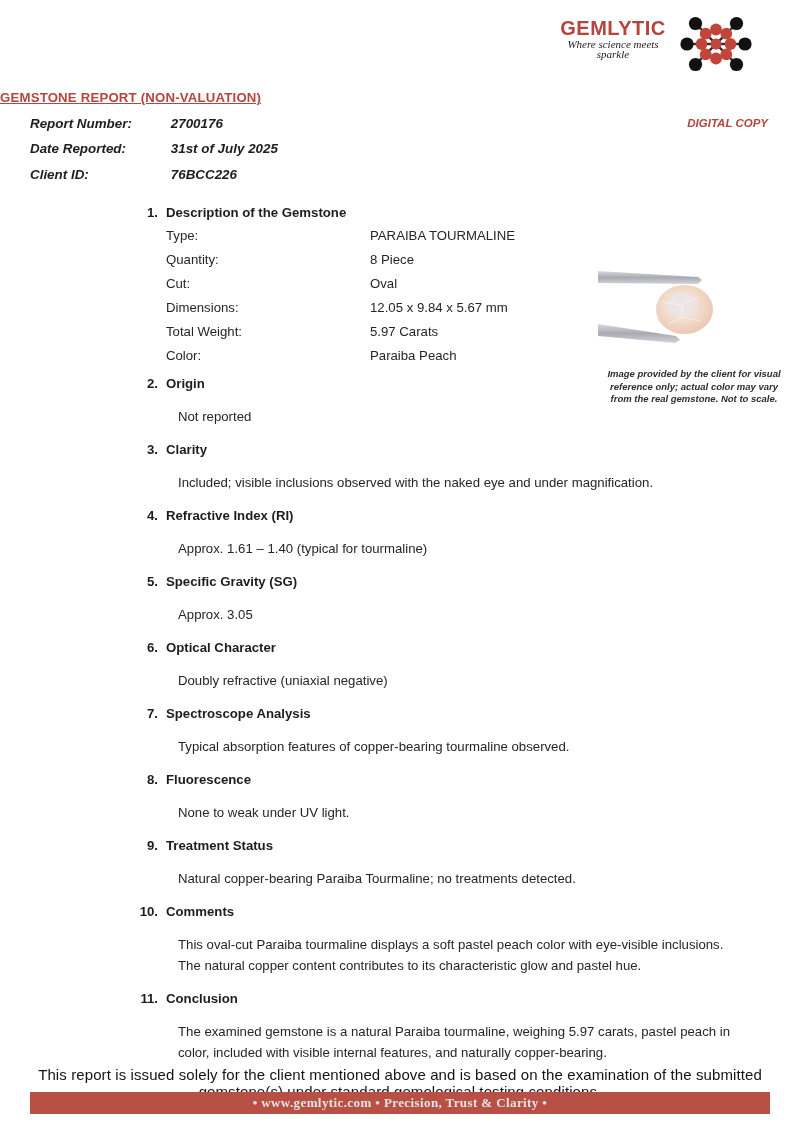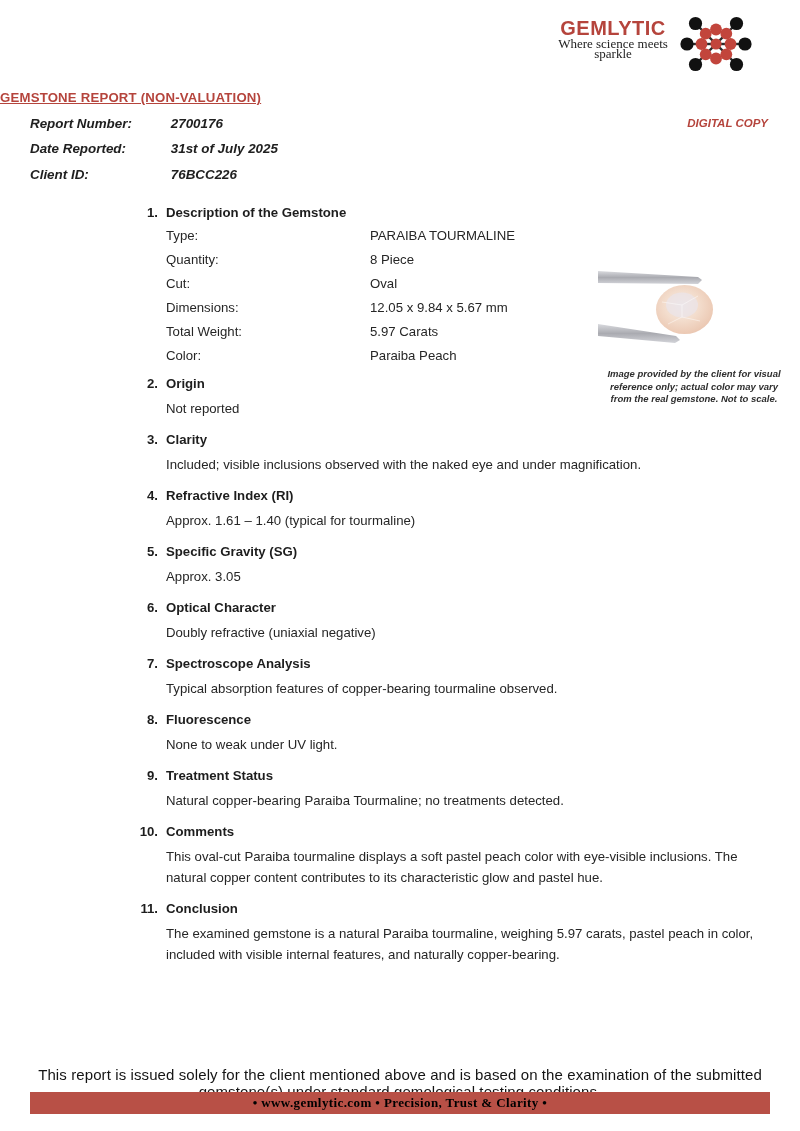--- a/index.html
+++ b/index.html
@@ -6,21 +6,21 @@
   .page {
     position:relative; width:800px; height:1131px; margin:0 auto;
     background:#ffffff; overflow:hidden;
     font-family:"Liberation Sans", sans-serif; color:#262626;
   }
 
   
   .logo { position:absolute; top:4px; left:556px; display:flex; align-items:flex-start; }
   .logo-text { margin-top:13px; width:114px; text-align:center; }
   .logo-name { font-size:20px; font-weight:700; letter-spacing:0.5px; color:#b5443c; line-height:22px; }
-  .logo-tagline { font-family:"Liberation Serif", serif; font-size:13px; color:#222; line-height:10px; }
+  .logo-tagline { font-family:"Liberation Serif", serif; font-style:italic; font-size:11px; color:#222; line-height:10px; }
   .logo-icon { width:80px; height:80px; margin-left:6px; }
 
   .title {
     position:absolute; top:90px; left:0; width:100%; text-align:left;
     font-size:13.2px; font-weight:700; color:#b5443c;
     text-decoration:underline; margin:0; letter-spacing:0.2px;
   }
   .digital-copy {
     position:absolute; top:117px; right:32px;
     font-size:11.5px; font-weight:700; font-style:italic; color:#b5443c;
@@ -32,21 +32,21 @@
 
   
   .sections { position:absolute; top:202px; left:0; width:800px; box-sizing:border-box; padding-right:42px; }
   .section { position:relative; padding-left:166px; margin-bottom:10px; }
   .section.first { margin-bottom:6px; }
   .num {
     position:absolute; left:0; top:0; width:158px; text-align:right;
     font-weight:700; font-size:13.2px; line-height:21px; color:#1d1d1d;
   }
   .sec-title { margin:0 0 4px 0; font-size:13.2px; font-weight:700; line-height:21px; color:#1d1d1d; }
-  .sec-body { margin:0; font-size:13.2px; line-height:21px; max-width:598px; color:#262626; }
+  .sec-body { margin:12px; font-size:13.2px; line-height:21px; max-width:598px; color:#262626; }
 
   .kv-table { margin-top:-4px; }
   .kv-row { display:flex; height:24px; align-items:center; font-size:13.2px; }
   .kv-label { width:204px; flex-shrink:0; }
   .kv-value { flex:1; }
 
   
   .gem-figure { position:absolute; left:598px; top:258px; width:192px; margin:0; }
   .gem-photo { display:block; width:192px; height:104px; }
   .gem-caption {
@@ -54,21 +54,21 @@
     font-size:9.5px; font-style:italic; font-weight:700; color:#2e2e2e; line-height:12.5px;
   }
 
   
   .disclaimer {
     position:absolute; top:1066px; left:0; width:100%; text-align:center;
     font-size:15px; color:#141414; letter-spacing:0.1px;
   }
   .footer-bar {
     position:absolute; top:1092px; left:30px; right:30px; height:22px;
-    background:#b85046; color:#000000; text-align:center; line-height:22px;
+    background:#b85046; color:#e5e5e5; text-align:center; line-height:22px;
     font-family:"Liberation Serif", serif; font-weight:700; font-size:13px; letter-spacing:0.4px;
   }
 </style>
 </head>
 <body>
 
 <div class="page">
 
   <div class="logo">
     <div class="logo-text">

